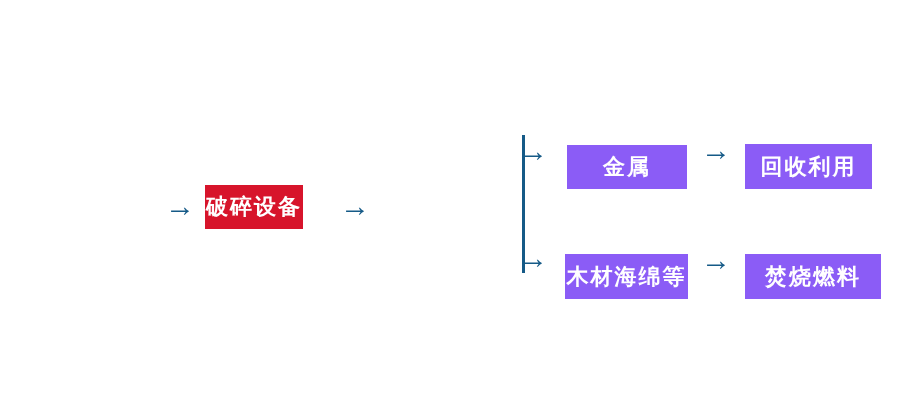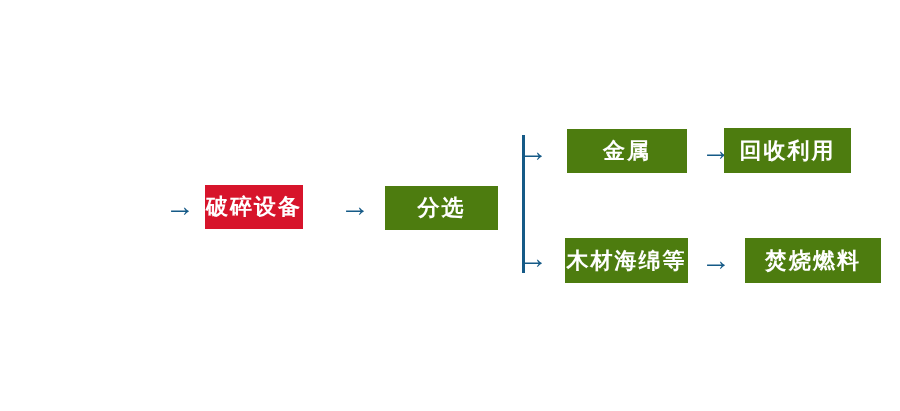--- a/index.html
+++ b/index.html
@@ -20,21 +20,21 @@
     display: flex;
     align-items: center;
     justify-content: center;
     color: #ffffff;
     font-size: 22px;
     font-weight: bold;
     letter-spacing: 2px;
     white-space: nowrap;
     box-sizing: border-box;
   }
-  .node.blue { background: #4d7c0f; }
+  .node.blue { background: #8b5cf6; margin-top: 16px; }
   .node.red  { background: #D7142B; }
   .arrow {
     position: absolute;
     color: #155A87;
     font-size: 30px;
     font-weight: bold;
     line-height: 30px;
     width: 36px;
     text-align: center;
     user-select: none;
@@ -50,33 +50,32 @@
 
 <div class="canvas">
 
 
   <span class="arrow" style="left:162px; top:191px;">→</span>
 
   <div class="node red" style="left:205px; top:185px; width:98px; height:44px;">破碎设备</div>
 
   <span class="arrow" style="left:337px; top:191px;">→</span>
 
-  <div class="node blue" style="left:385px; top:186px; width:113px; height:44px;">分选</div>
 
   <div class="vline" style="left:522px; top:135px; height:138px;"></div>
 
   <span class="arrow" style="left:518px; top:136px; text-align:left;">→</span>
 
   <span class="arrow" style="left:518px; top:243px; text-align:left;">→</span>
 
   <div class="node blue" style="left:567px; top:129px; width:120px; height:44px;">金属</div>
 
   <span class="arrow" style="left:698px; top:135px;">→</span>
 
-  <div class="node blue" style="left:724px; top:128px; width:127px; height:45px;">回收利用</div>
+  <div class="node blue" style="left:745px; top:128px; width:127px; height:45px;">回收利用</div>
 
   <div class="node blue" style="left:565px; top:238px; width:123px; height:45px;text-align:right;">木材海绵等</div>
 
   <span class="arrow" style="left:698px; top:245px;">→</span>
 
   <div class="node blue" style="left:745px; top:238px; width:136px; height:45px;">焚烧燃料</div>
 
 </div>
 
 </body></html>

